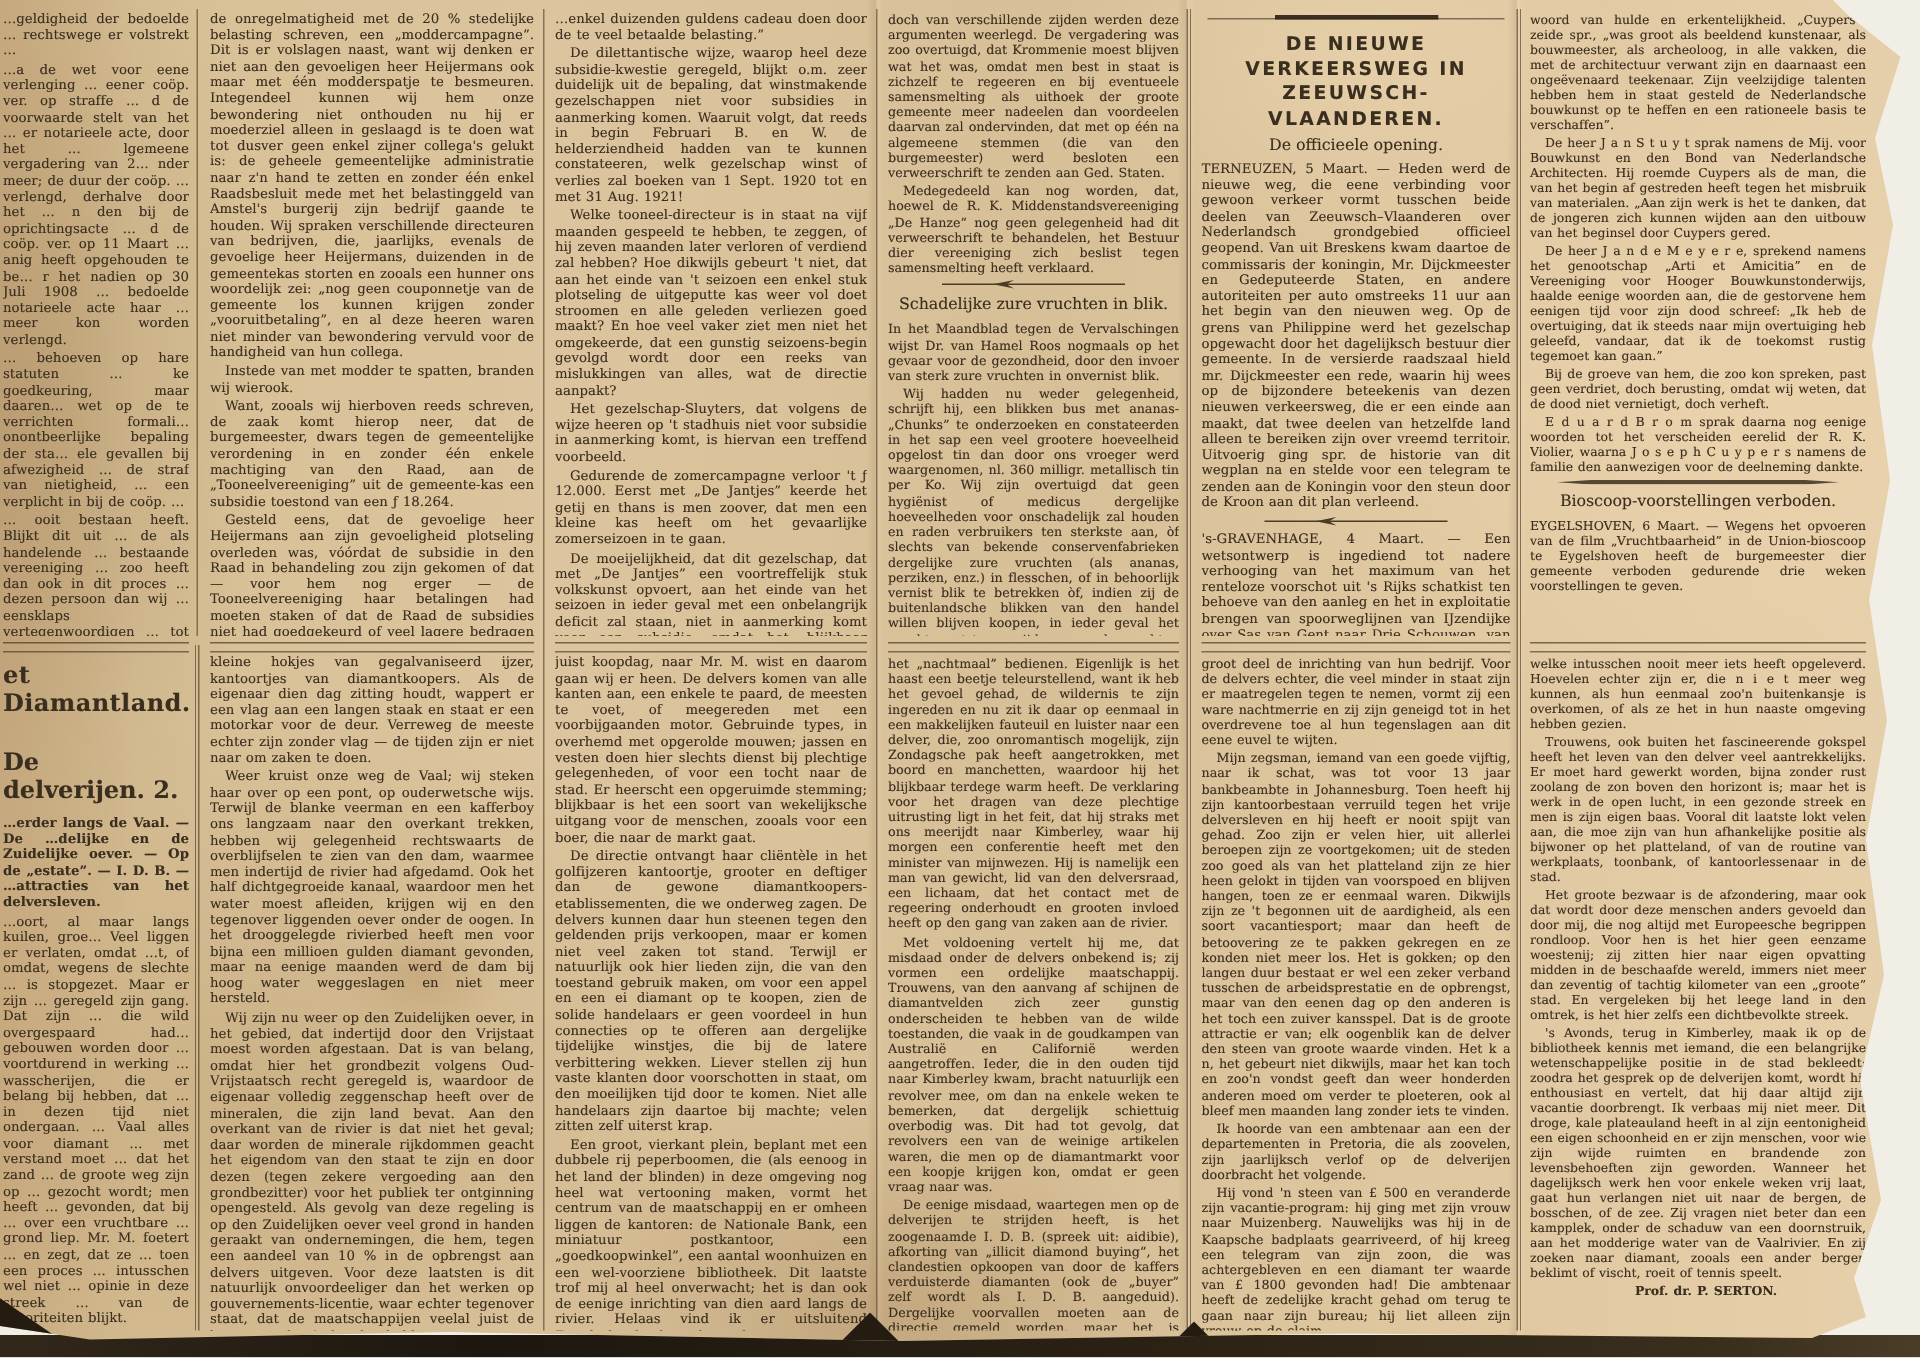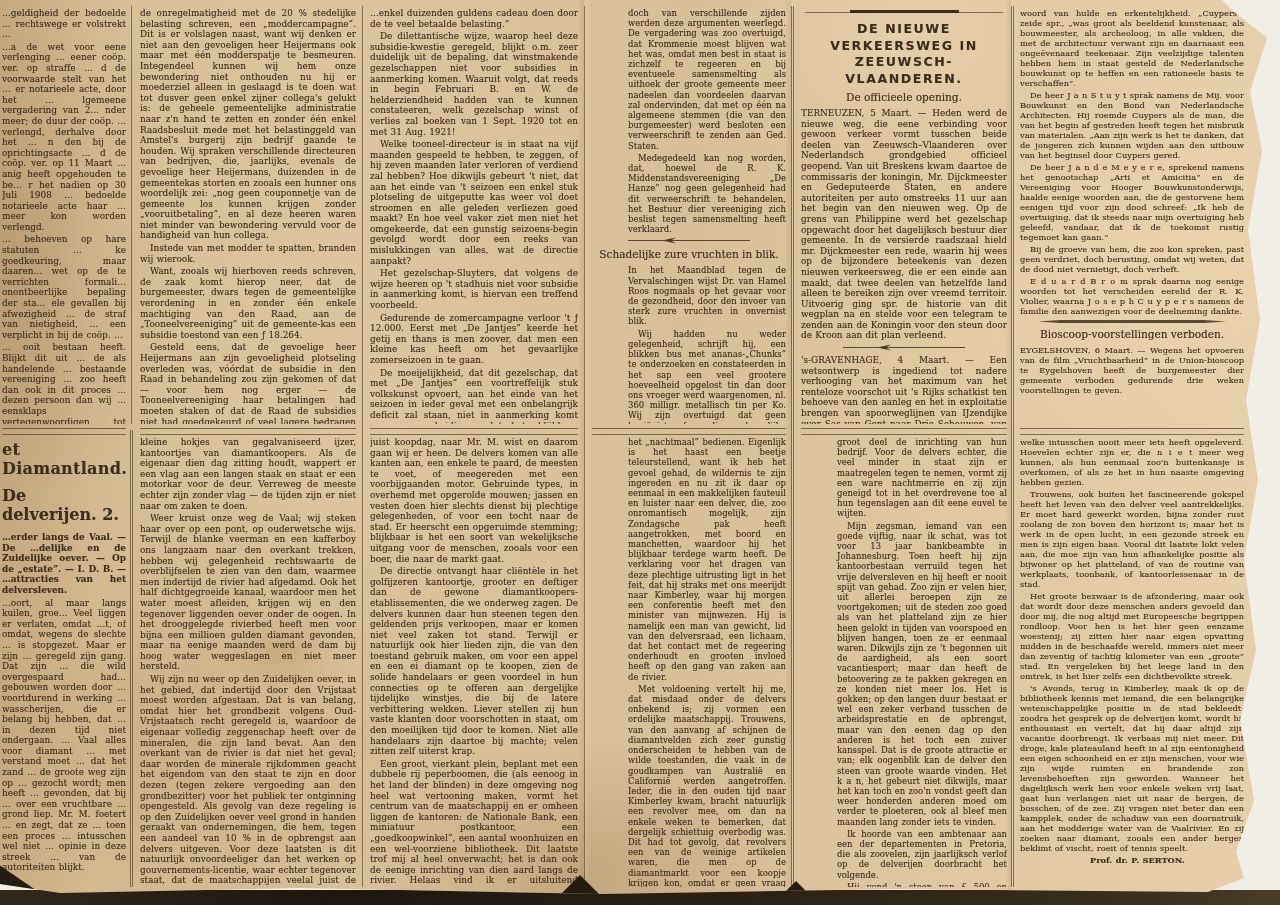--- a/index.html
+++ b/index.html
@@ -26,23 +26,23 @@
   
   .col{position:absolute;top:8px;bottom:18px;color:#3a2e1f;
        text-shadow:.2px .2px 0 rgba(58,46,30,.35);}
   .col-top{position:absolute;top:0;left:0;right:0;height:416px;overflow:hidden;}
   .col-split{position:absolute;top:420px;left:0;right:0;height:5px;
        border-top:1px solid rgba(62,47,30,.65);border-bottom:1px solid rgba(62,47,30,.6);}
   .col-bottom{position:absolute;top:429px;left:0;right:0;bottom:0;overflow:hidden;}
   .col p{margin:0 0 2px;text-align:justify;font-size:8.8px;line-height:10.6px;
        text-indent:10px;letter-spacing:.05px;word-spacing:.5px;}
   .col p.noind{text-indent:0;}
-  .fs-s p{font-size:8.4px;line-height:10.2px;margin-left:36px;}
+  .fs-s p{font-size:8.4px;line-height:10.2px;}
   .fs-xs p{font-size:8.2px;line-height:10px;}
-  .headline-xl{font-size:16px;font-weight:bold;margin:3px 0 8px;letter-spacing:.3px;text-indent:0;}
+  .headline-xl{font-size:16px;font-weight:bold;margin:3px 0 20px;letter-spacing:.3px;text-indent:0;}
   .subhead-left{font-weight:bold;font-size:16px;margin:0 0 8px;text-indent:0;}
   .intro{font-weight:bold;}
   .headline-main{text-align:center;font-family:"DejaVu Sans",sans-serif;font-weight:bold;
        font-size:12.5px;line-height:16.5px;letter-spacing:1.6px;margin:5px 0 4px;text-indent:0;}
   .subhead{text-align:center;font-weight:normal;font-size:10.5px;margin:2px 0 5px;text-indent:0;}
   .subhead-multi{text-align:center;font-weight:bold;font-size:9.3px;line-height:11.5px;margin:3px 0 4px;text-indent:0;}
   .signature{text-align:center;font-weight:bold;padding-left:60px;margin-top:3px;}
   .rule-heavy{height:4px;margin:2px 4px 7px;background-repeat:no-repeat;
        background-image:linear-gradient(rgba(45,34,20,.92),rgba(45,34,20,.92)),
                         linear-gradient(rgba(45,34,20,.55),rgba(45,34,20,.55));

